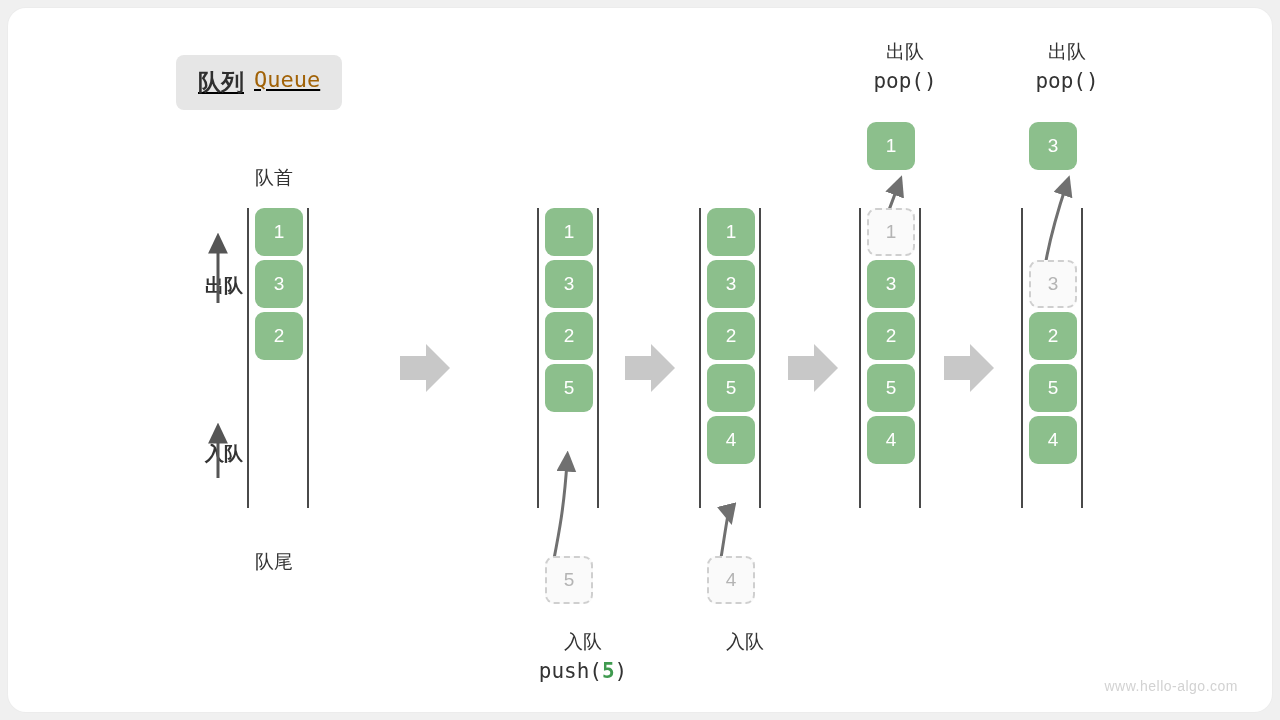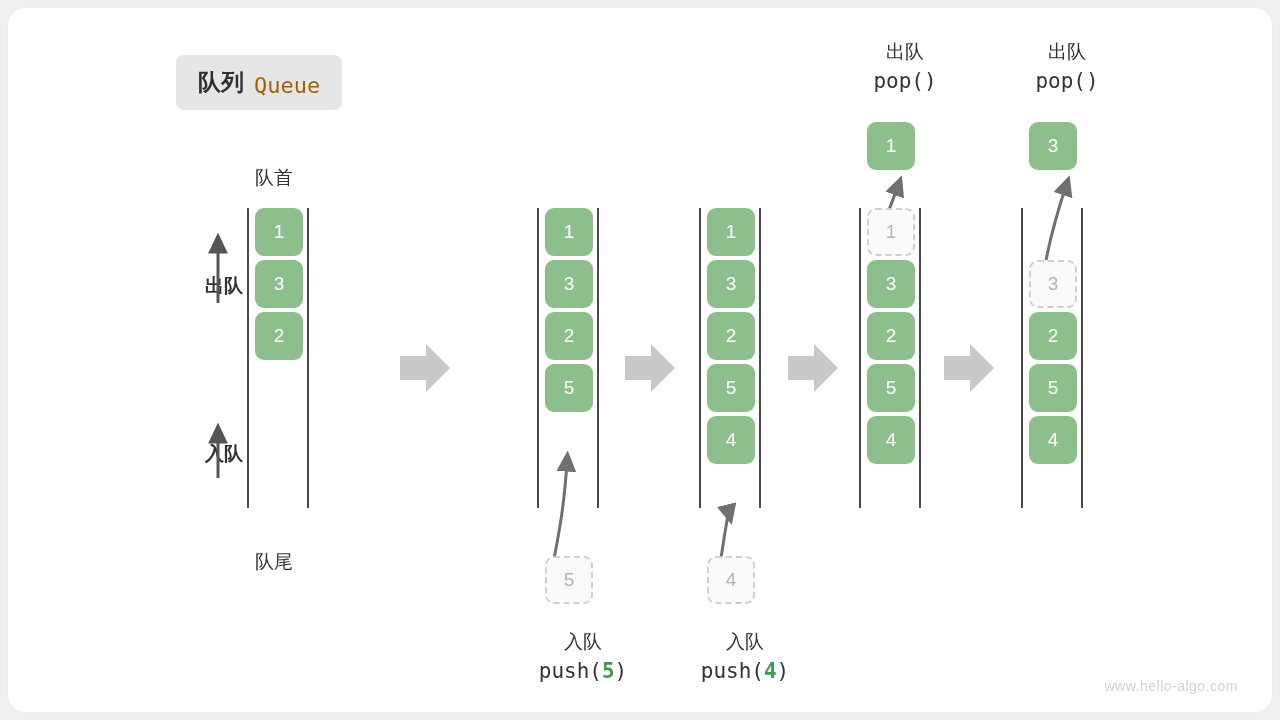--- a/index.html
+++ b/index.html
@@ -27,23 +27,24 @@
 
   
   .title-badge {
     position: absolute;
     left: 168px;
     top: 47px;
     padding: 12px 22px;
     background: #e6e6e6;
     border-radius: 8px;
     display: flex;
-    align-items: flex-end;
+    align-items: flex-start;
     gap: 10px;
     white-space: nowrap;
+    text-decoration: underline;
   }
   .title-cn {
     font-size: 23px;
     font-weight: bold;
     color: #2f2f2f;
   }
   .title-en {
     font-family: "DejaVu Sans Mono", "Liberation Mono", monospace;
     font-size: 22px;
     color: #a16207;
@@ -279,21 +280,20 @@
         <div class="slots">
           <div class="cell">1</div>
           <div class="cell">3</div>
           <div class="cell">2</div>
           <div class="cell">5</div>
           <div class="cell">4</div>
         </div>
         <div class="float-ghost" style="top: 548px;">4</div>
         <div class="caption bot">
           <span class="cn">入队</span>
-          <span class="code">push(<span class="num">4</span>)</span>
         </div>
       </div>
       <div class="stage" style="left: 837px;">
         <div class="rails">
           <div class="rail left"></div>
           <div class="rail right"></div>
         </div>
         <div class="slots">
           <div class="cell ghost">1</div>
           <div class="cell">3</div>

